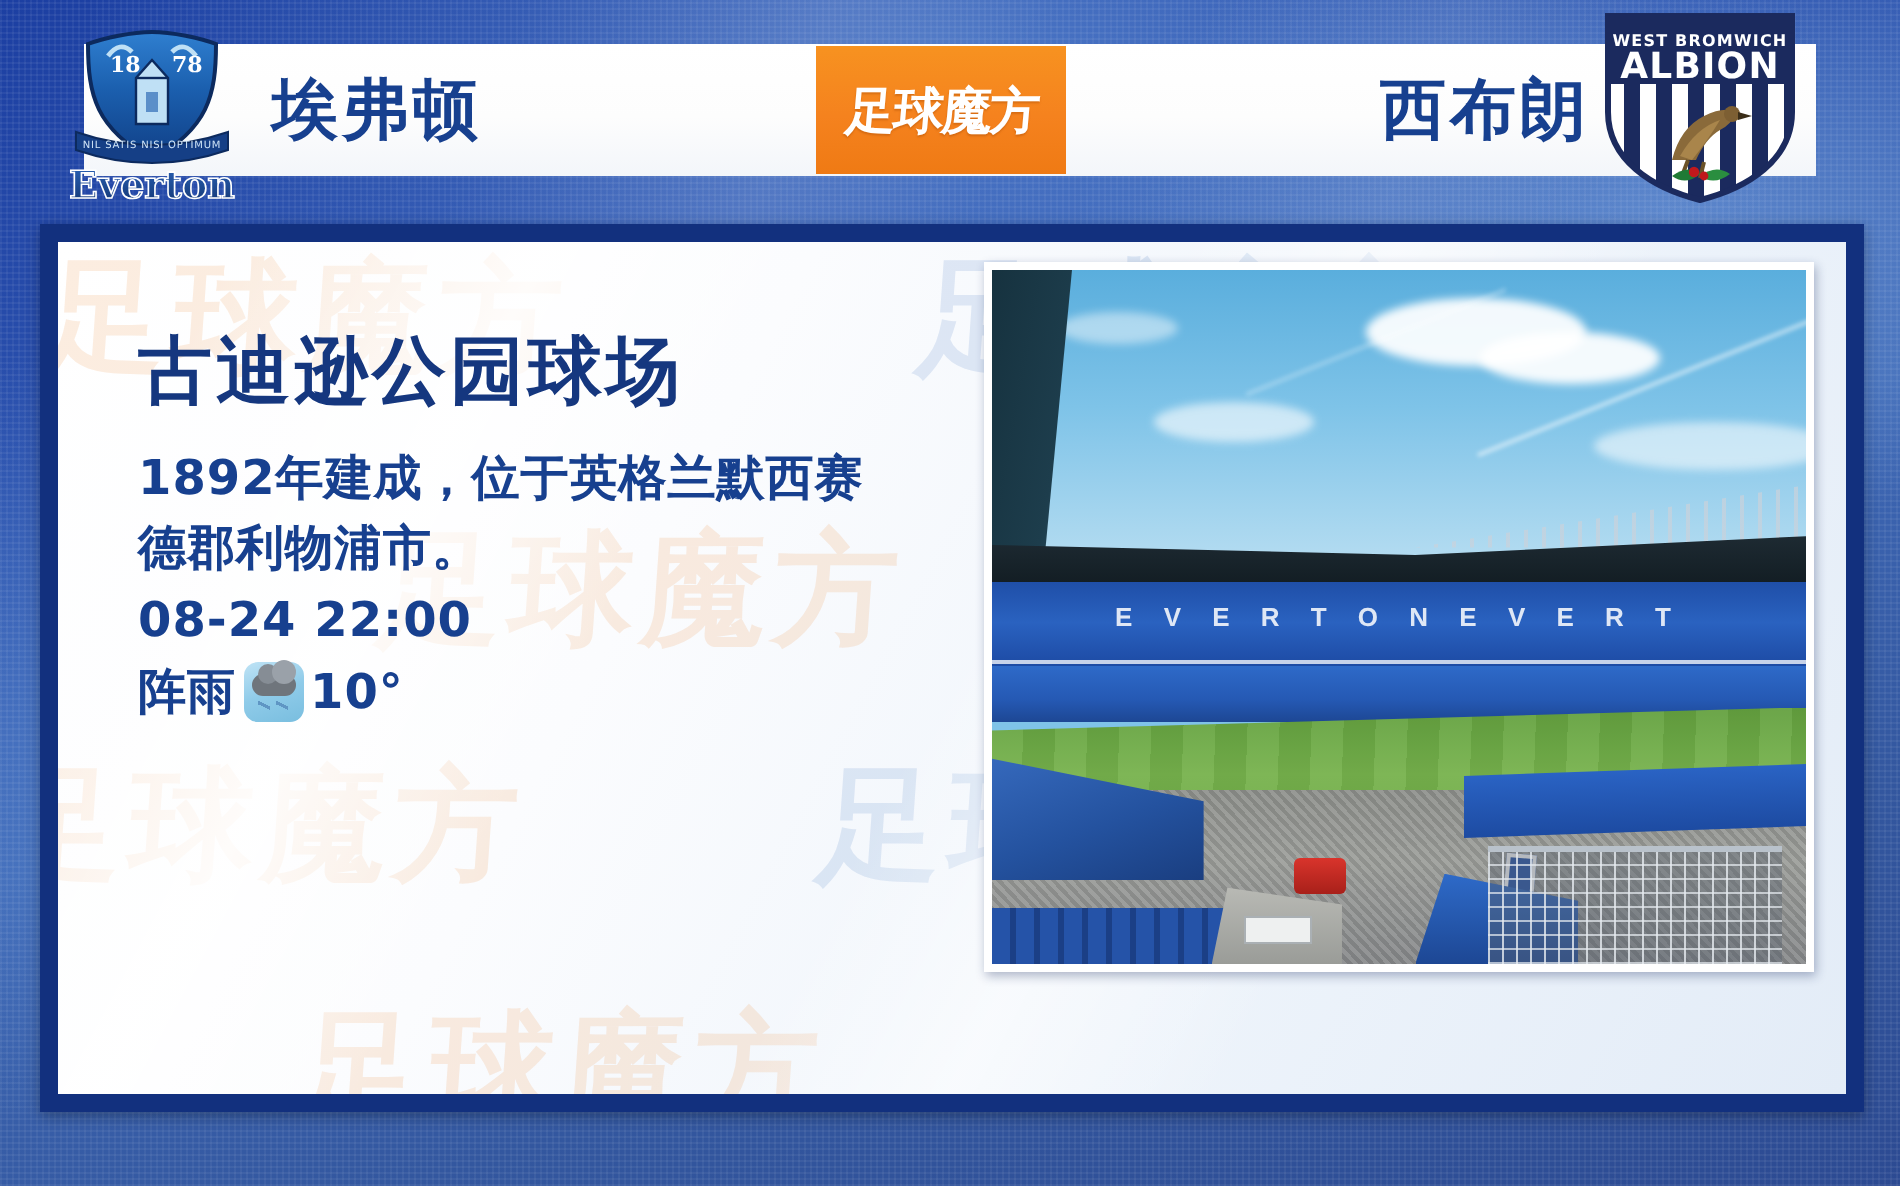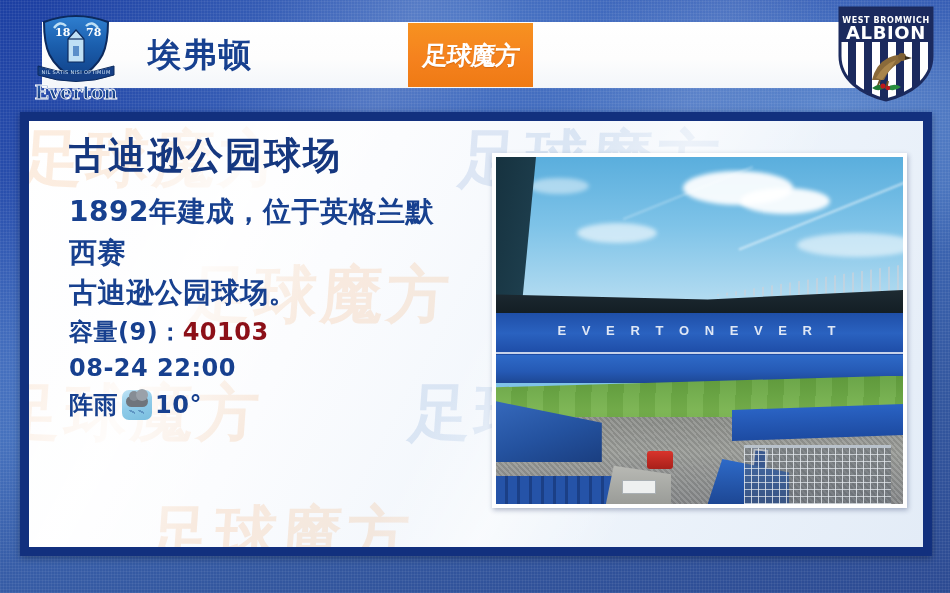--- a/index.html
+++ b/index.html
@@ -57,21 +57,21 @@
     top: 22px;
     height: 66px;
     line-height: 66px;
     font-size: 33px;
     font-weight: 700;
     color: #17408f;
     letter-spacing: 2px;
     z-index: 5;
     white-space: nowrap;
   }
-  .team-name.home { left: 148px; }
+  .team-name.home { left: 136px; }
   .team-name.away { left: 690px; }
 
   .center-logo {
     position: absolute;
     left: 408px; top: 23px;
     width: 125px; height: 64px;
     background: linear-gradient(180deg, #f79220 0%, #f5821e 55%, #ef7a14 100%);
     z-index: 6;
     display: flex;
     align-items: center;
@@ -88,21 +88,21 @@
 
   
   .crest-everton {
     position: absolute;
     left: 24px; top: 6px;
     width: 104px; height: 98px;
     z-index: 7;
   }
   .crest-wba {
     position: absolute;
-    left: 832px; top: 4px;
+    left: 796px; top: 4px;
     width: 108px; height: 100px;
     z-index: 7;
   }
 
   
   .frame {
     position: absolute;
     left: 20px; top: 112px;
     width: 912px; height: 444px;
     background: #12307e;
@@ -143,33 +143,33 @@
   .wm.w2 { left: 430px; top: -4px; }
   .wm.w3 { left: 160px; top: 132px; }
   .wm.w4 { left: -30px; top: 250px; }
   .wm.w5 { left: 380px; top: 250px; }
   .wm.w6 { left: 120px; top: 372px; }
   .wm.blue { color: rgba(70,120,195,0.15); }
 
   
   .info {
     position: absolute;
-    left: 40px; top: 10px;
+    left: 40px; top: 40px;
     z-index: 6;
     color: #17408f;
   }
   .stadium-title {
     font-size: 37px;
     font-weight: 700;
     color: #15377f;
     letter-spacing: 2px;
     margin-bottom: 11px;
   }
   .desc {
-    font-size: 28px;
+    font-size: 24px;
     font-weight: 700;
     color: #17408f;
     line-height: 1.45;
     max-width: 370px;
     letter-spacing: 0.5px;
   }
   .stat-row {
     font-size: 24px;
     font-weight: 700;
     color: #17408f;
@@ -222,21 +222,21 @@
       linear-gradient(25deg, rgba(0,0,0,0) 45%, #5f96c4 45%, #5f96c4 62%, rgba(0,0,0,0) 62%),
       linear-gradient(25deg, rgba(0,0,0,0) 45%, #5f96c4 45%, #5f96c4 62%, rgba(0,0,0,0) 62%);
     background-size: 6px 8px;
     background-position: 0 0, 9px 0;
     background-repeat: no-repeat;
   }
 
   
   .photo-wrap {
     position: absolute;
-    left: 463px; top: 32px;
+    left: 463px; top: 10px;
     width: 415px; height: 355px;
     background: #ffffff;
     padding: 4px;
     box-shadow: 1px 2px 5px rgba(20,40,90,0.33);
     z-index: 7;
   }
   .photo {
     position: relative;
     width: 100%; height: 100%;
     overflow: hidden;
@@ -454,20 +454,21 @@
       <text x="52" y="93" text-anchor="middle" font-family="DejaVu Serif, serif" font-size="19" font-weight="700" fill="url(#evScript)" stroke="#ffffff" stroke-width="0.8">Everton</text>
     </svg>
   </div>
 
   <span class="team-name home">埃弗顿</span>
 
   <div class="center-logo">
     <span class="center-logo-text">足球魔方</span>
   </div>
 
+  <span class="team-name away">西布朗</span>
 
   <div class="crest-wba">
     <svg viewBox="0 0 108 100" width="108" height="100">
       <defs>
         <pattern id="wbaStripes" width="16" height="10" patternUnits="userSpaceOnUse">
           <rect width="16" height="10" fill="#ffffff"></rect>
           <rect width="8" height="10" fill="#1b2a5e"></rect>
         </pattern>
       </defs>
       <path d="M54 4 L100 4 L100 52 C100 76 78 90 54 96 C30 90 8 76 8 52 L8 4 Z" fill="url(#wbaStripes)" stroke="#1b2a5e" stroke-width="3"></path>
@@ -502,27 +503,23 @@
       <span class="wm w5 blue">足球魔方</span>
       <span class="wm w6">足球魔方</span>
 
       <div class="panel-sheen"></div>
 
       <div class="info">
         <div class="stadium-title">古迪逊公园球场</div>
 
         <div class="desc">
           <div>1892年建成，位于英格兰默西赛</div>
-          <div>古迪逊公园球场。</div>
+          <div>德郡利物浦市。</div>
         </div>
 
-        <div class="stat-row">
-          <span>容量(9)：</span>
-          <span class="val-red">40103</span>
-        </div>
 
 
         <div class="stat-row">
           <span>08-24 22:00</span>
         </div>
 
         <div class="stat-row">
           <span>阵雨</span>
           <span class="weather-icon">
             <span class="cloud"></span>

